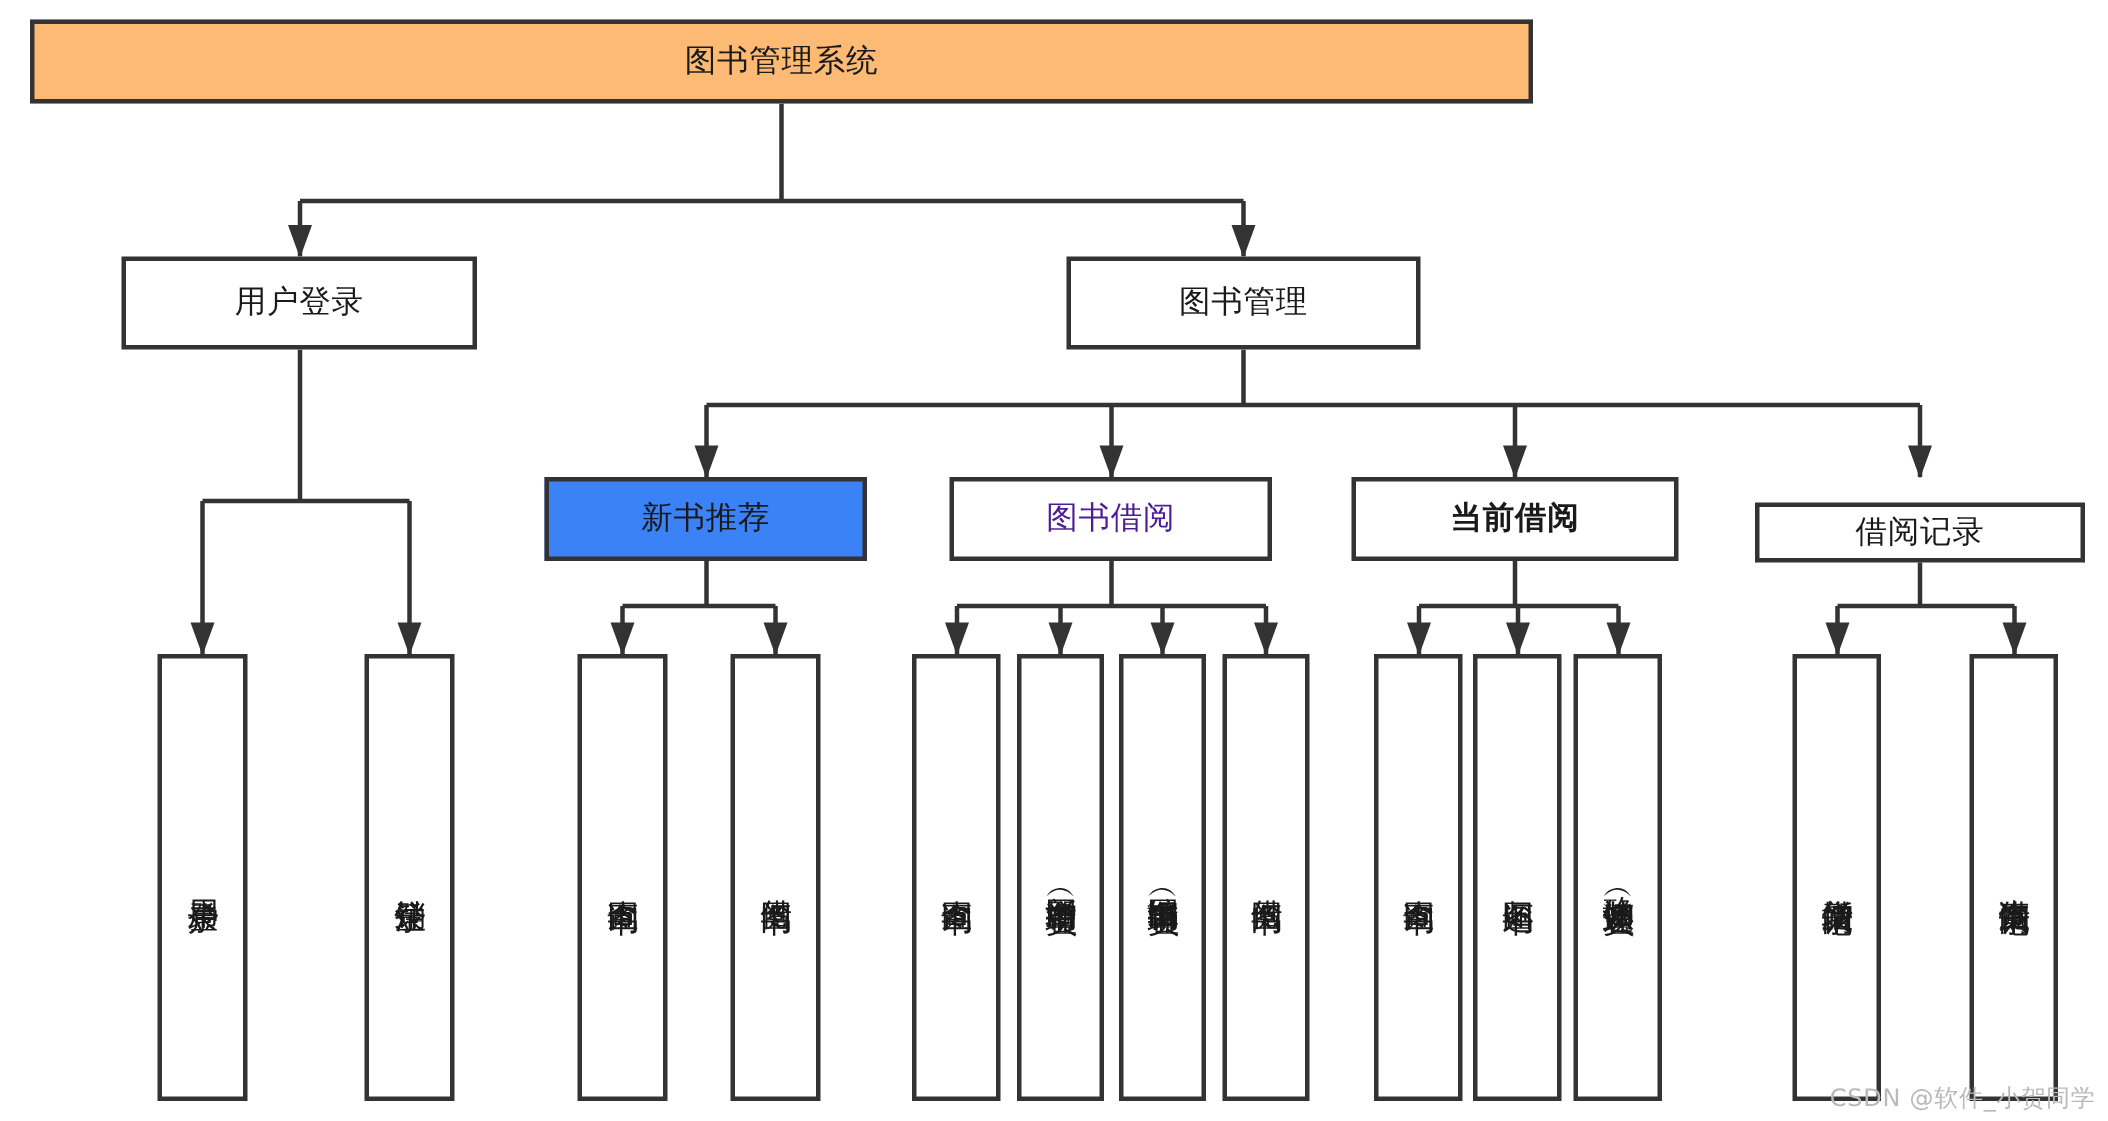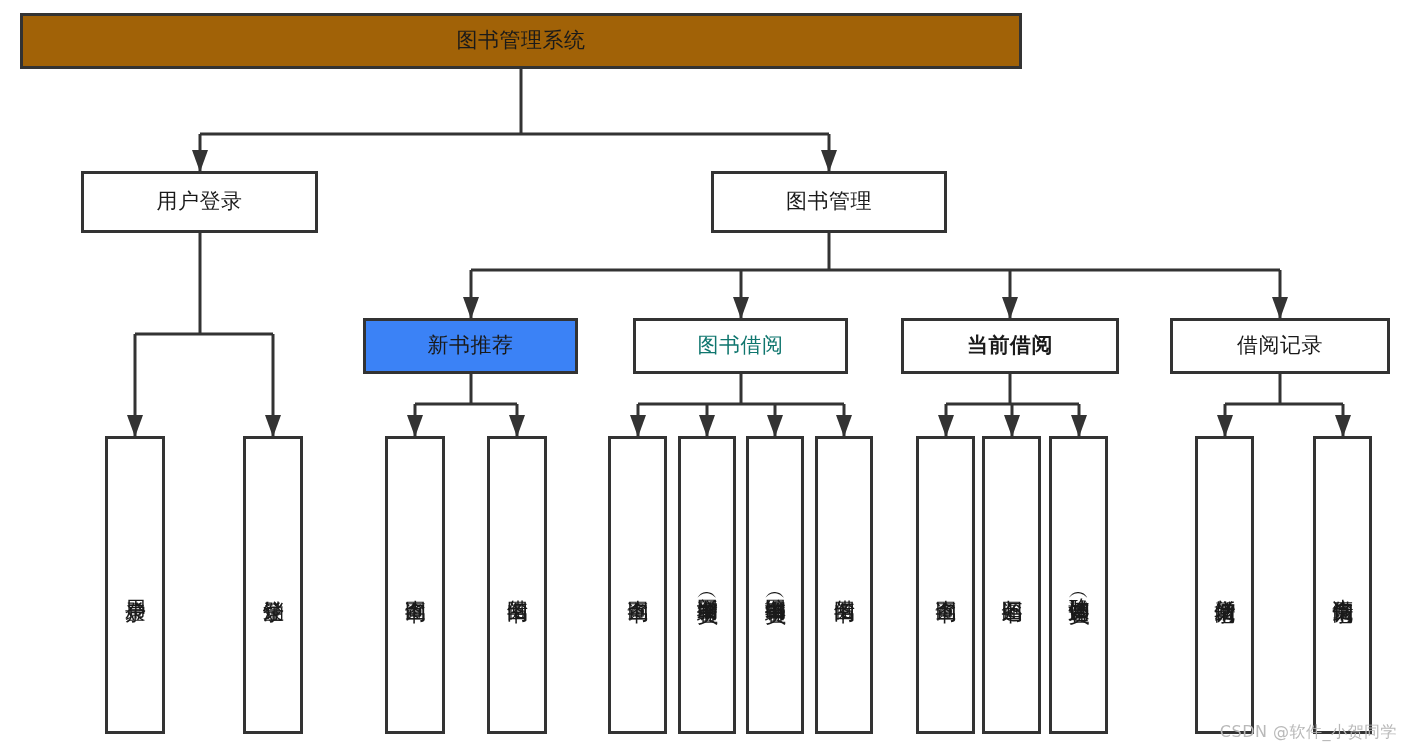--- a/index.html
+++ b/index.html
@@ -118,39 +118,39 @@
       <line x1="1079" y1="404" x2="1079" y2="436" stroke="#333333" stroke-width="3"></line>
       <polygon points="1071,415 1087,415 1079,437" fill="#333333"></polygon>
       <line x1="1280" y1="374" x2="1280" y2="404" stroke="#333333" stroke-width="3"></line>
       <line x1="1225" y1="404" x2="1343" y2="404" stroke="#333333" stroke-width="3"></line>
       <line x1="1225" y1="404" x2="1225" y2="436" stroke="#333333" stroke-width="3"></line>
       <polygon points="1217,415 1233,415 1225,437" fill="#333333"></polygon>
       <line x1="1343" y1="404" x2="1343" y2="436" stroke="#333333" stroke-width="3"></line>
       <polygon points="1335,415 1351,415 1343,437" fill="#333333"></polygon>
     </svg>
   <div id="nodes-layer">
-      <div class="node" style="left: 20px; top: 13px; width: 1002px; height: 56px; border-color: rgb(51, 51, 51); background: #a16207;">
+      <div class="node" style="left: 20px; top: 13px; width: 1002px; height: 56px; border-color: rgb(51, 51, 51); background: #fdba74;">
         <span class="node-label" style="color: rgb(26, 26, 26);">图书管理系统</span>
       </div>
       <div class="node" style="left: 81px; top: 171px; width: 237px; height: 62px; border-color: rgb(51, 51, 51); background: rgb(255, 255, 255);">
         <span class="node-label" style="color: rgb(26, 26, 26);">用户登录</span>
       </div>
       <div class="node" style="left: 711px; top: 171px; width: 236px; height: 62px; border-color: rgb(51, 51, 51); background: rgb(255, 255, 255);">
         <span class="node-label" style="color: rgb(26, 26, 26);">图书管理</span>
       </div>
       <div class="node" style="left: 363px; top: 318px; width: 215px; height: 56px; border-color: rgb(51, 51, 51); background: #3b82f6;">
         <span class="node-label" style="color: rgb(26, 26, 26);">新书推荐</span>
       </div>
       <div class="node" style="left: 633px; top: 318px; width: 215px; height: 56px; border-color: rgb(51, 51, 51); background: rgb(255, 255, 255);">
-        <span class="node-label" style="color: #0f766e;">图书借阅</span>
+        <span class="node-label" style="color: #4c1d95;">图书借阅</span>
       </div>
       <div class="node" style="left: 901px; top: 318px; width: 218px; height: 56px; border-color: rgb(51, 51, 51); background: rgb(255, 255, 255); font-weight: bold;">
         <span class="node-label" style="color: rgb(26, 26, 26);">当前借阅</span>
       </div>
-      <div class="node" style="left: 1170px; top: 318px; width: 220px; height: 56px; border-color: rgb(51, 51, 51); background: rgb(255, 255, 255);">
+      <div class="node" style="left: 1170px; top: 335px; width: 220px; height: 40px; border-color: rgb(51, 51, 51); background: rgb(255, 255, 255);">
         <span class="node-label" style="color: rgb(26, 26, 26);">借阅记录</span>
       </div>
       <div class="node vertical" style="left: 105px; top: 436px; width: 60px; height: 298px; border-color: rgb(51, 51, 51); background: rgb(255, 255, 255);">
         <span class="node-label" style="color: rgb(26, 26, 26);">用户登录</span>
       </div>
       <div class="node vertical" style="left: 243px; top: 436px; width: 60px; height: 298px; border-color: rgb(51, 51, 51); background: rgb(255, 255, 255);">
         <span class="node-label" style="color: rgb(26, 26, 26);">注销登录</span>
       </div>
       <div class="node vertical" style="left: 385px; top: 436px; width: 60px; height: 298px; border-color: rgb(51, 51, 51); background: rgb(255, 255, 255);">
         <span class="node-label" style="color: rgb(26, 26, 26);">查询图书</span>

